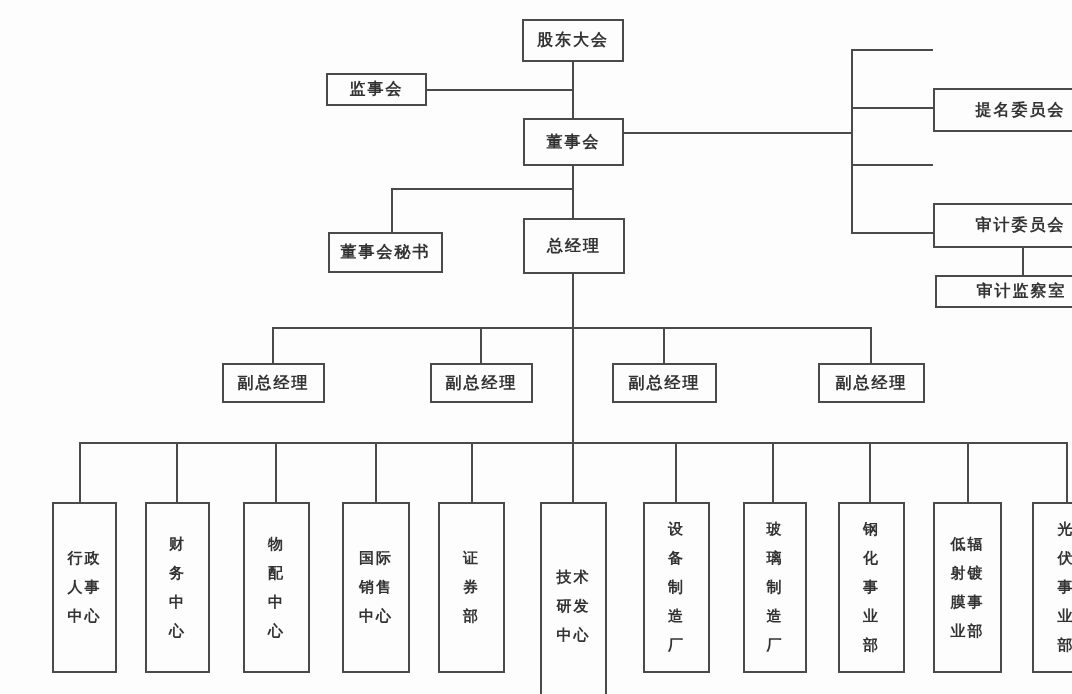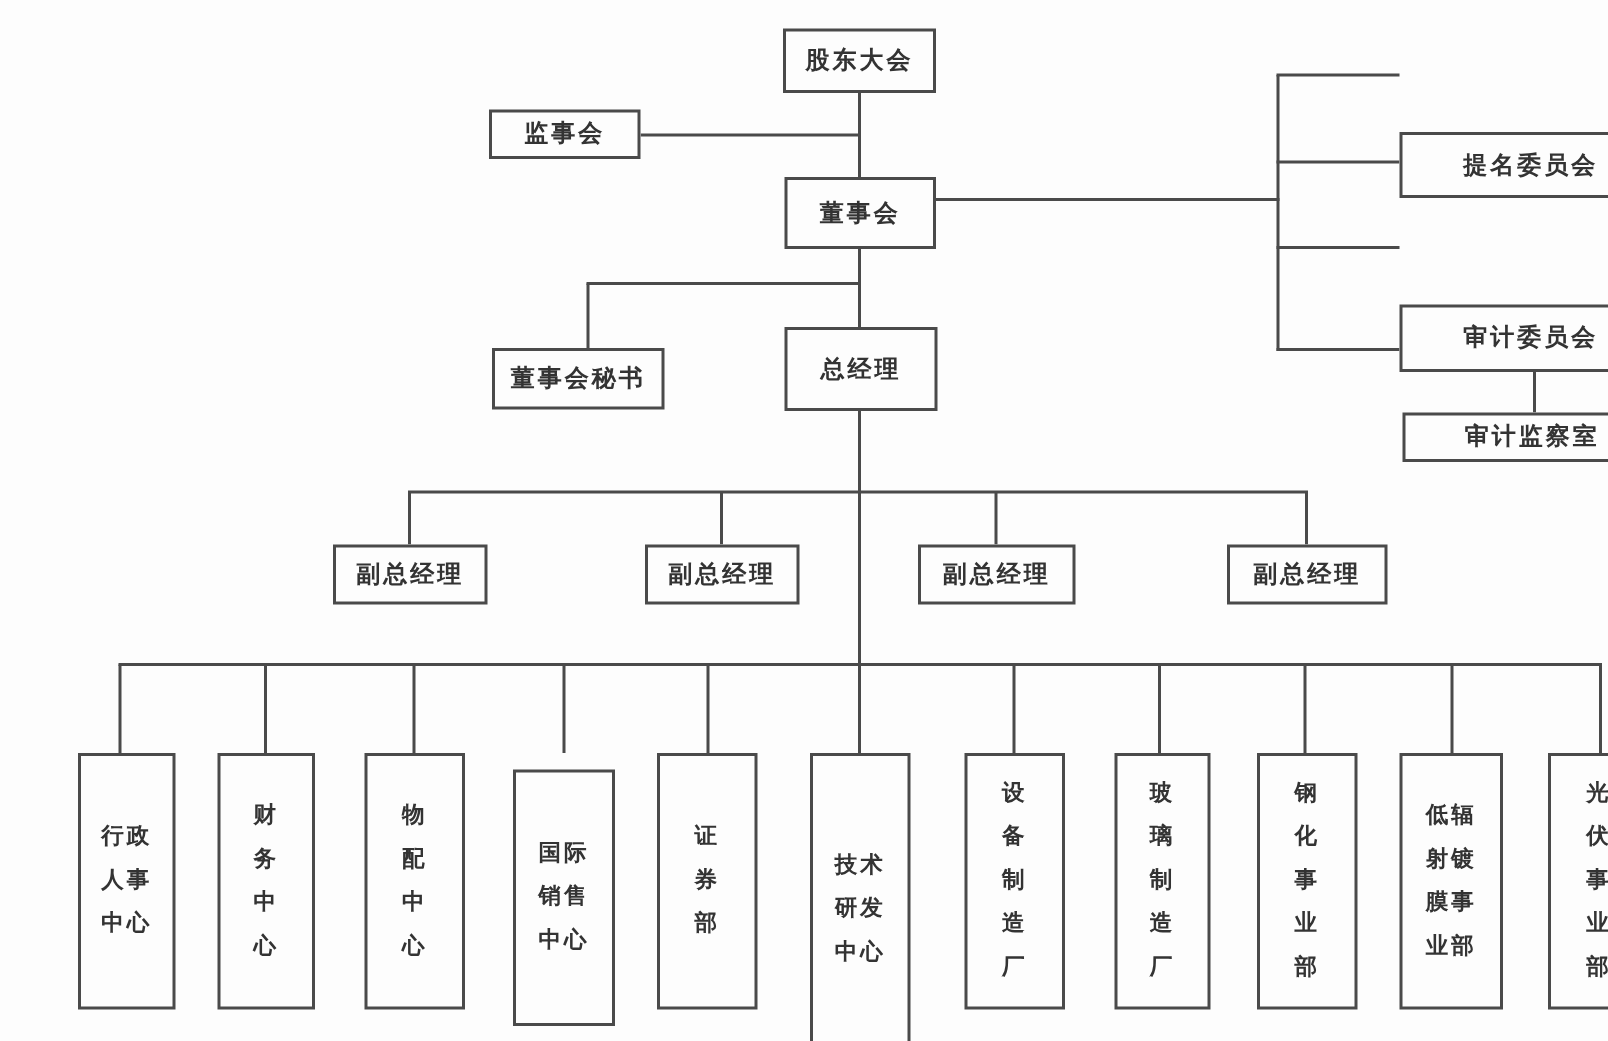--- a/index.html
+++ b/index.html
@@ -107,21 +107,21 @@
 务
 中
 心</span>
   </div>
   <div class="box v" style="left:203px;top:502px;width:67px;height:171px">
     <span class="lbl">物
 配
 中
 心</span>
   </div>
-  <div class="box v" style="left:302px;top:513px;width:68px;height:171px">
+  <div class="box v" style="left:302px;top:502px;width:68px;height:171px">
     <span class="lbl">国际
 销售
 中心</span>
   </div>
   <div class="box v" style="left:398px;top:502px;width:67px;height:171px">
     <span class="lbl">证
 券
 部</span>
   </div>
   <div class="box v" style="left:500px;top:502px;width:67px;height:209px">

